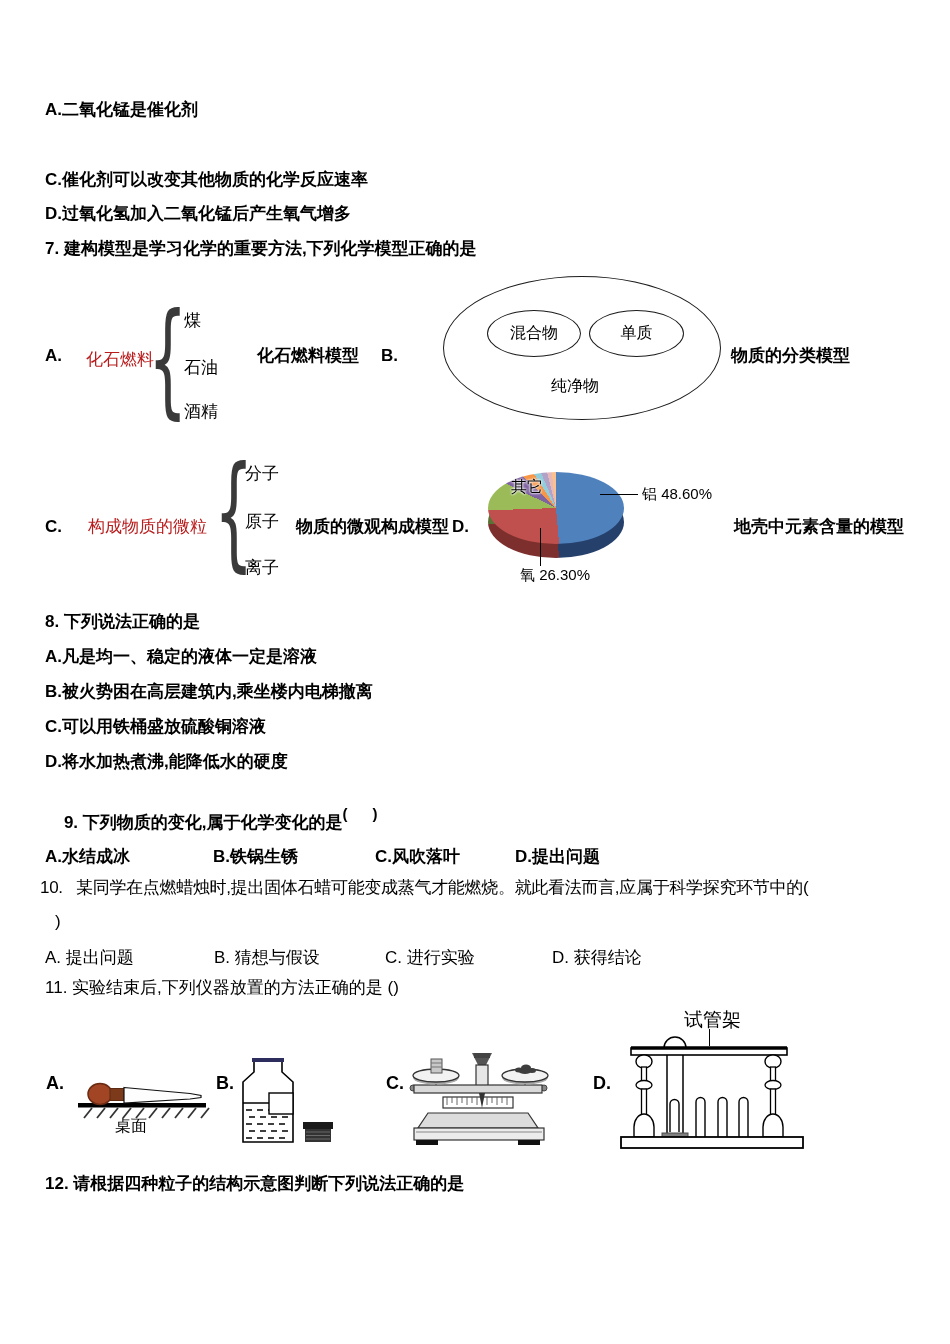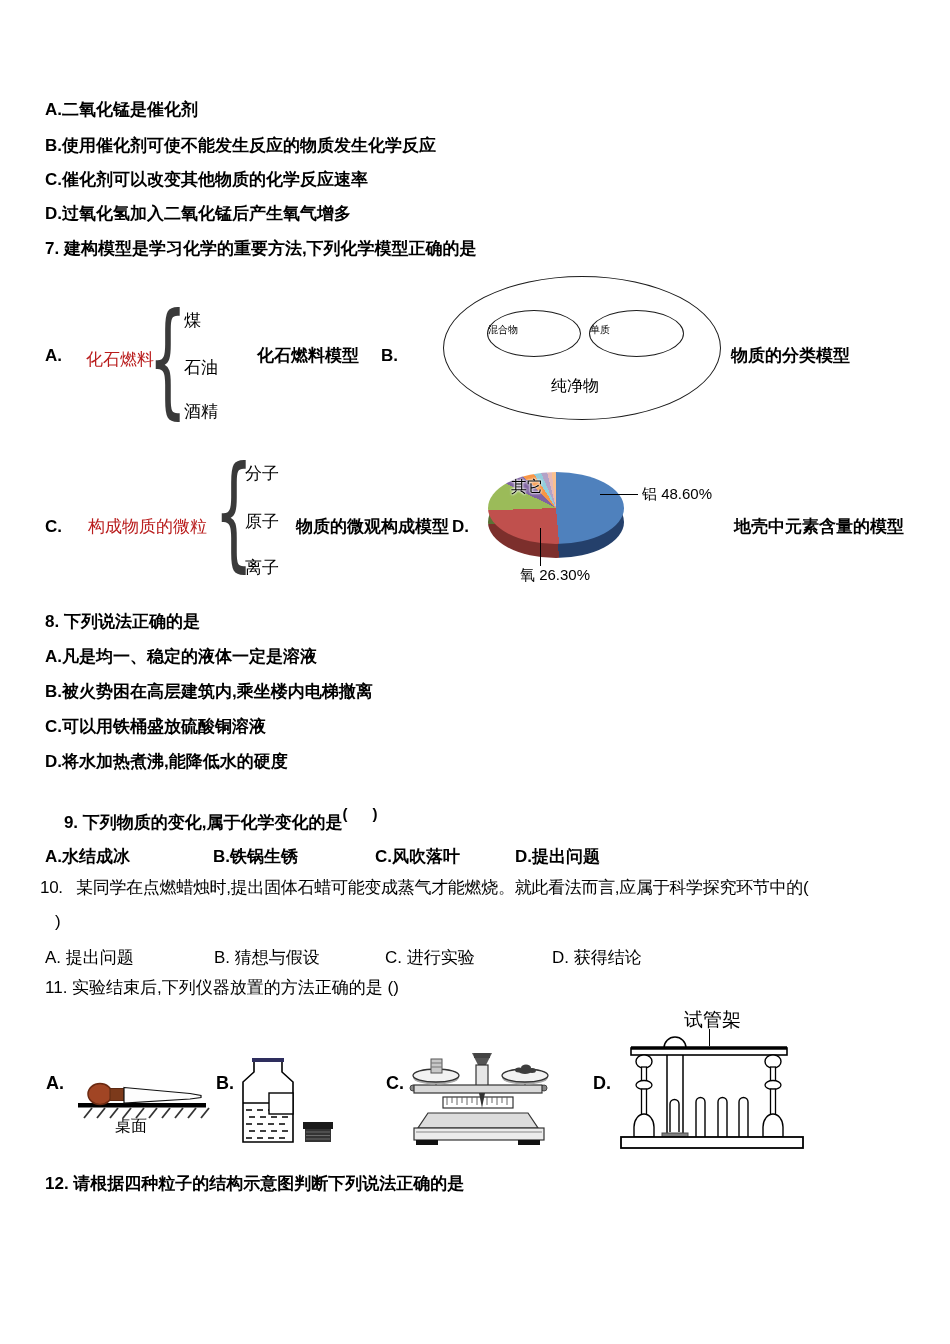--- a/index.html
+++ b/index.html
@@ -10,21 +10,21 @@
   .t  { position:absolute; font-size:17px; font-weight:700; white-space:pre; line-height:1.25; }
   .r  { font-weight:400; }
   .sm { font-size:15px; }
   .sup{ font-size:15px; position:relative; top:-9px; white-space:pre; }
   .brace{
     position:absolute; font-family:"DejaVu Sans", sans-serif; font-weight:400;
     font-size:124px; line-height:126px; color:#3a3a3a;
     transform:scaleX(0.5); transform-origin:left top;
   }
   .ell{ position:absolute; border:1.6px solid #1c1c1c; border-radius:50%; background:#fff; }
-  .ell-label{ position:absolute; width:100%; text-align:left; font-size:10px; font-weight:400; }
+  .ell-label{ position:absolute; width:100%; text-align:center; font-size:16px; font-weight:400; }
   .pie-wrap{ position:absolute; left:488px; top:472px; width:136px; height:86px; }
   .pie-bottom{
     position:absolute; left:0; top:14px; width:136px; height:72px; border-radius:50%;
     background:conic-gradient(#24406b 0deg 175deg, #7c2f2c 175deg 268deg, #5a7335 268deg 296deg, #4e3c66 296deg 360deg);
   }
   .pie-top{
     position:absolute; left:0; top:0; width:136px; height:72px; border-radius:50%;
     background:conic-gradient(#4f81bd 0deg 175deg, #c0504d 175deg 268deg, #9bbb59 268deg 296deg,
       #8064a2 296deg 314deg, #f79646 314deg 327deg, #92cddc 327deg 337deg,
       #b3a2c7 337deg 346deg, #e6b9b8 346deg 353deg, #fac08f 353deg 360deg);
@@ -33,21 +33,20 @@
   .leader-v{ position:absolute; border-left:1.6px solid #000; width:0; }
   .halo{ text-shadow:0 0 2px #fff, 0 0 2px #fff, 0 0 3px #fff; }
   svg { position:absolute; overflow:visible; }
 </style>
 </head>
 <body>
 
 <div class="page">
 
   <div class="t" style="left:45px;top:99px">A.二氧化锰是催化剂</div>
-  <div class="t" style="left:45px;top:135px">B.使用催化剂可使不能发生反应的物质发生化学反应</div>
   <div class="t" style="left:45px;top:203px">D.过氧化氢加入二氧化锰后产生氧气增多</div>
   <div class="t" style="left:45px;top:169px">C.催化剂可以改变其他物质的化学反应速率</div>
 
   <div class="t" style="left:45px;top:238px">7. 建构模型是学习化学的重要方法,下列化学模型正确的是</div>
 
   <div class="t" style="left:45px;top:345px">A.</div>
   <div class="t r" style="left:86px;top:349px;color:#b91c1c">化石燃料</div>
   <div class="brace" style="left:148px;top:296px">{</div>
   <div class="t r" style="left:184px;top:310px">煤</div>
   <div class="t r" style="left:184px;top:357px">石油</div>

